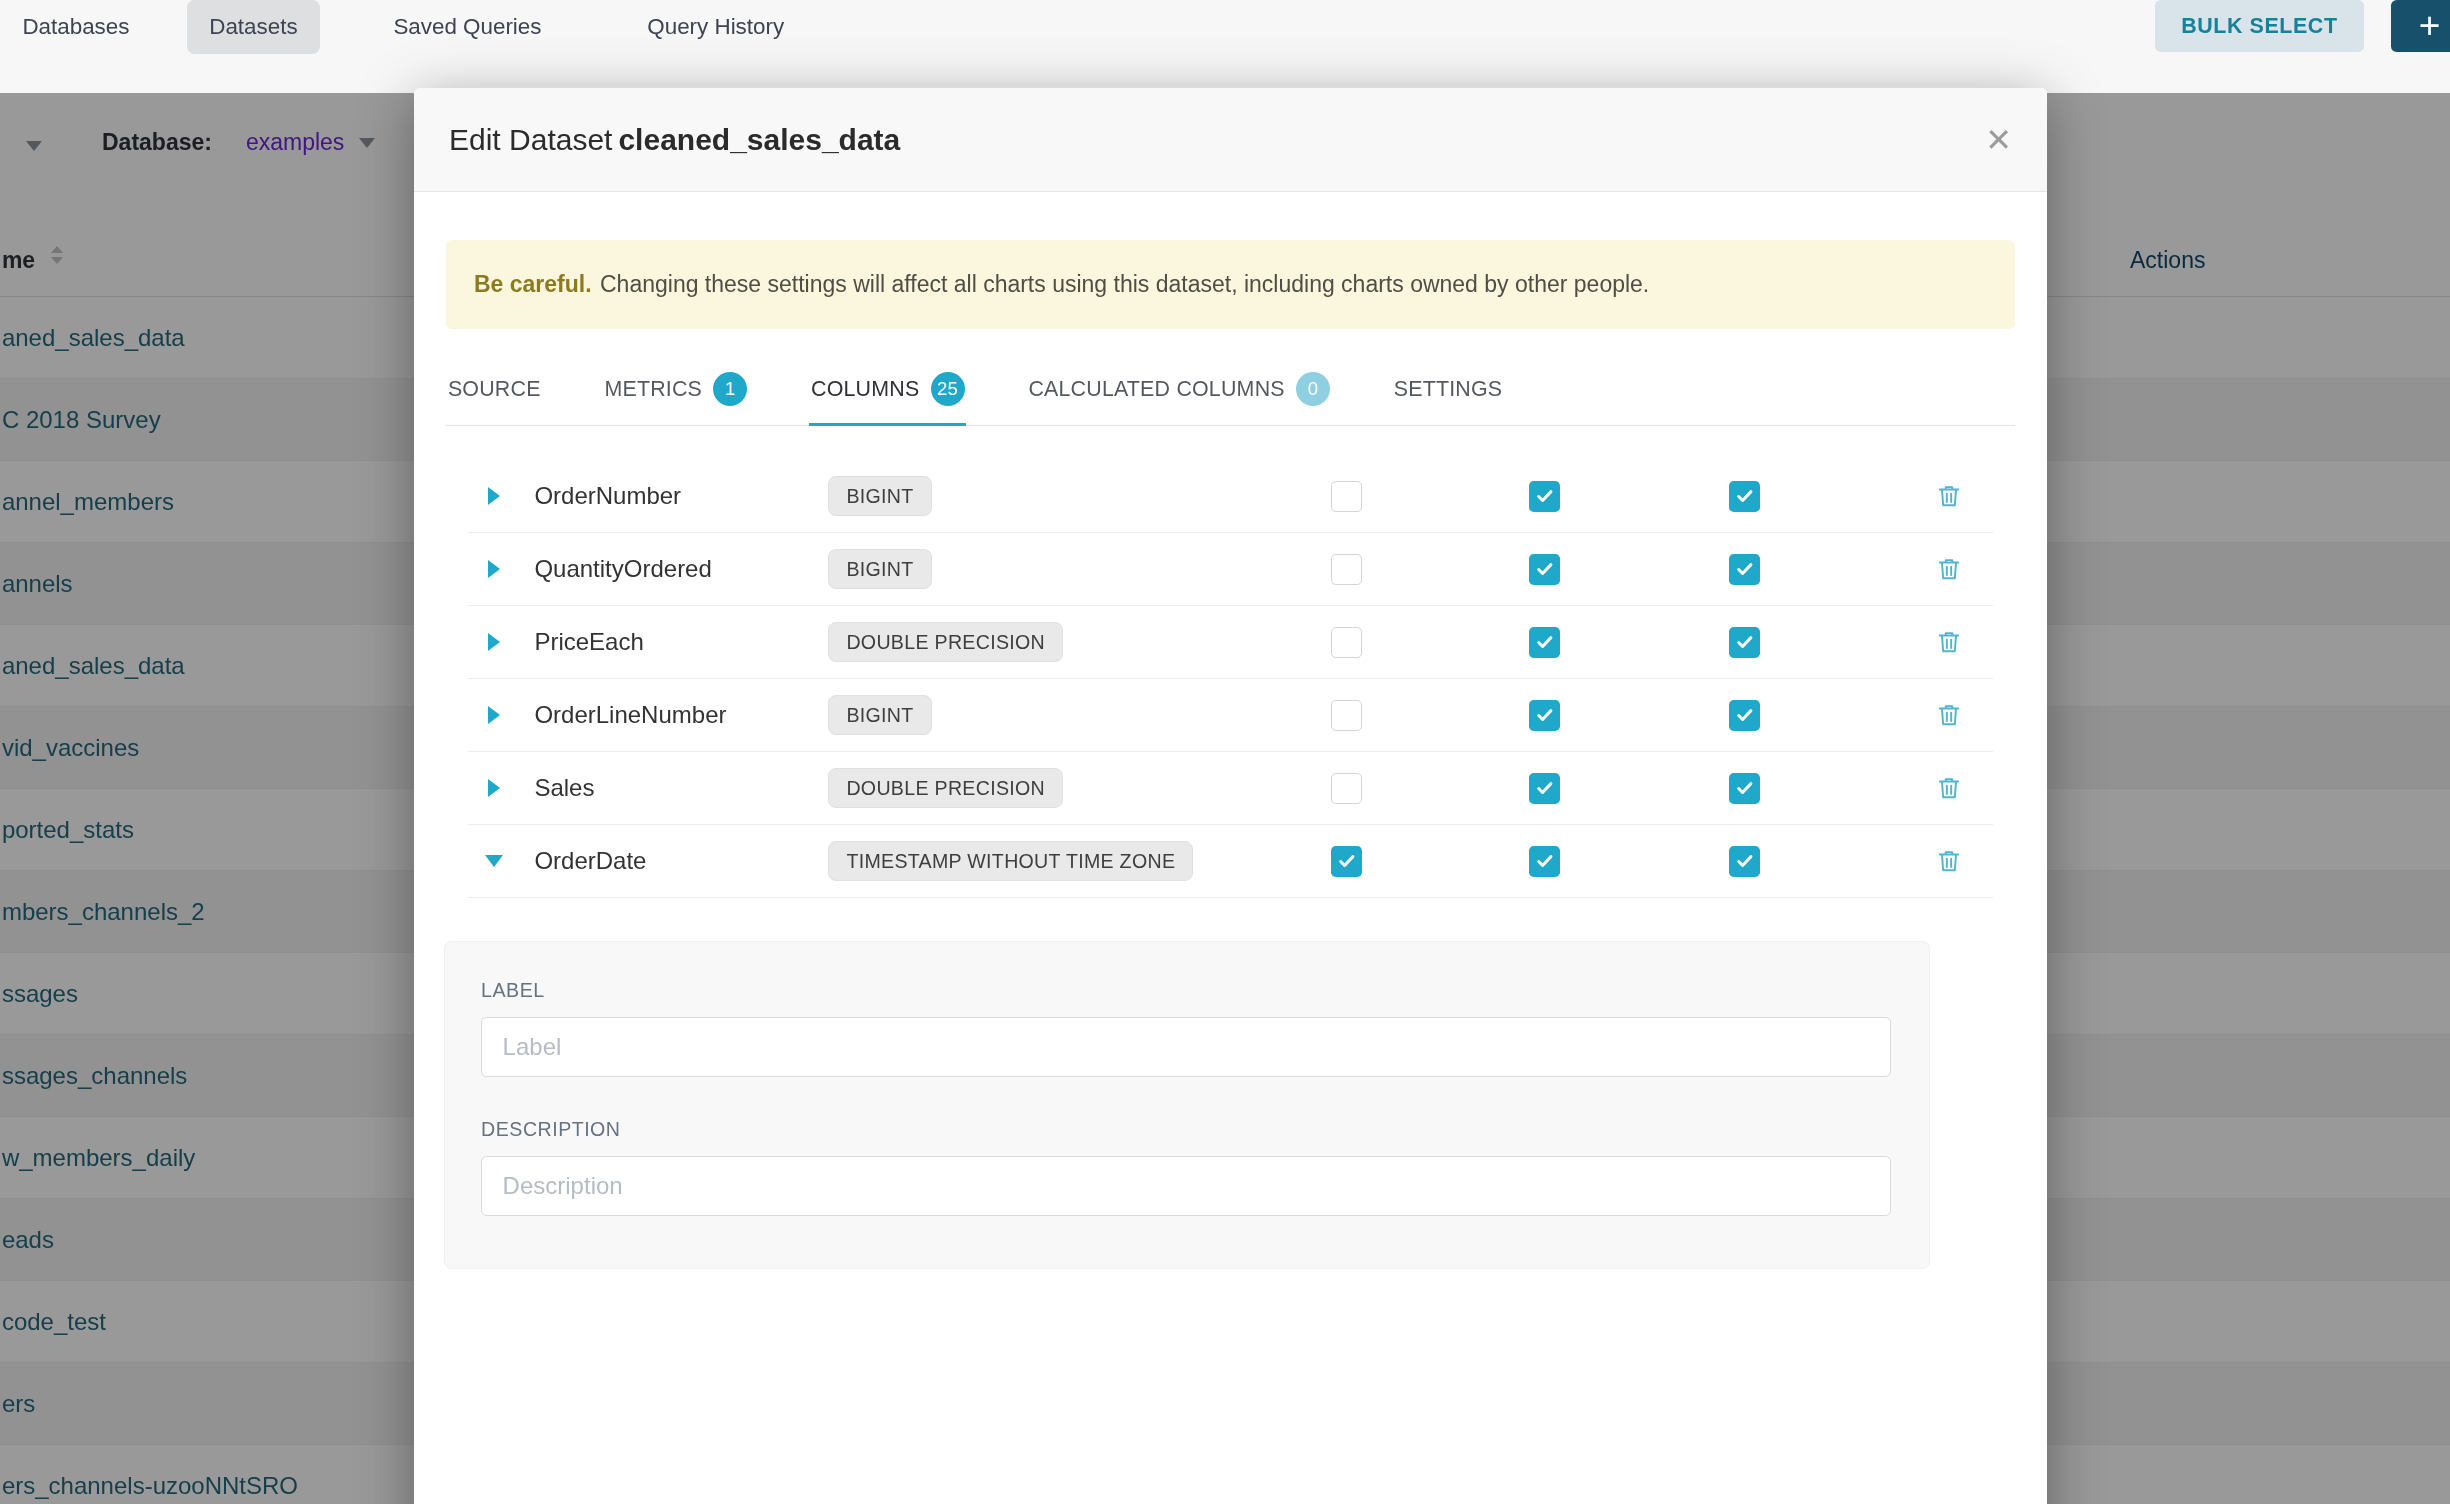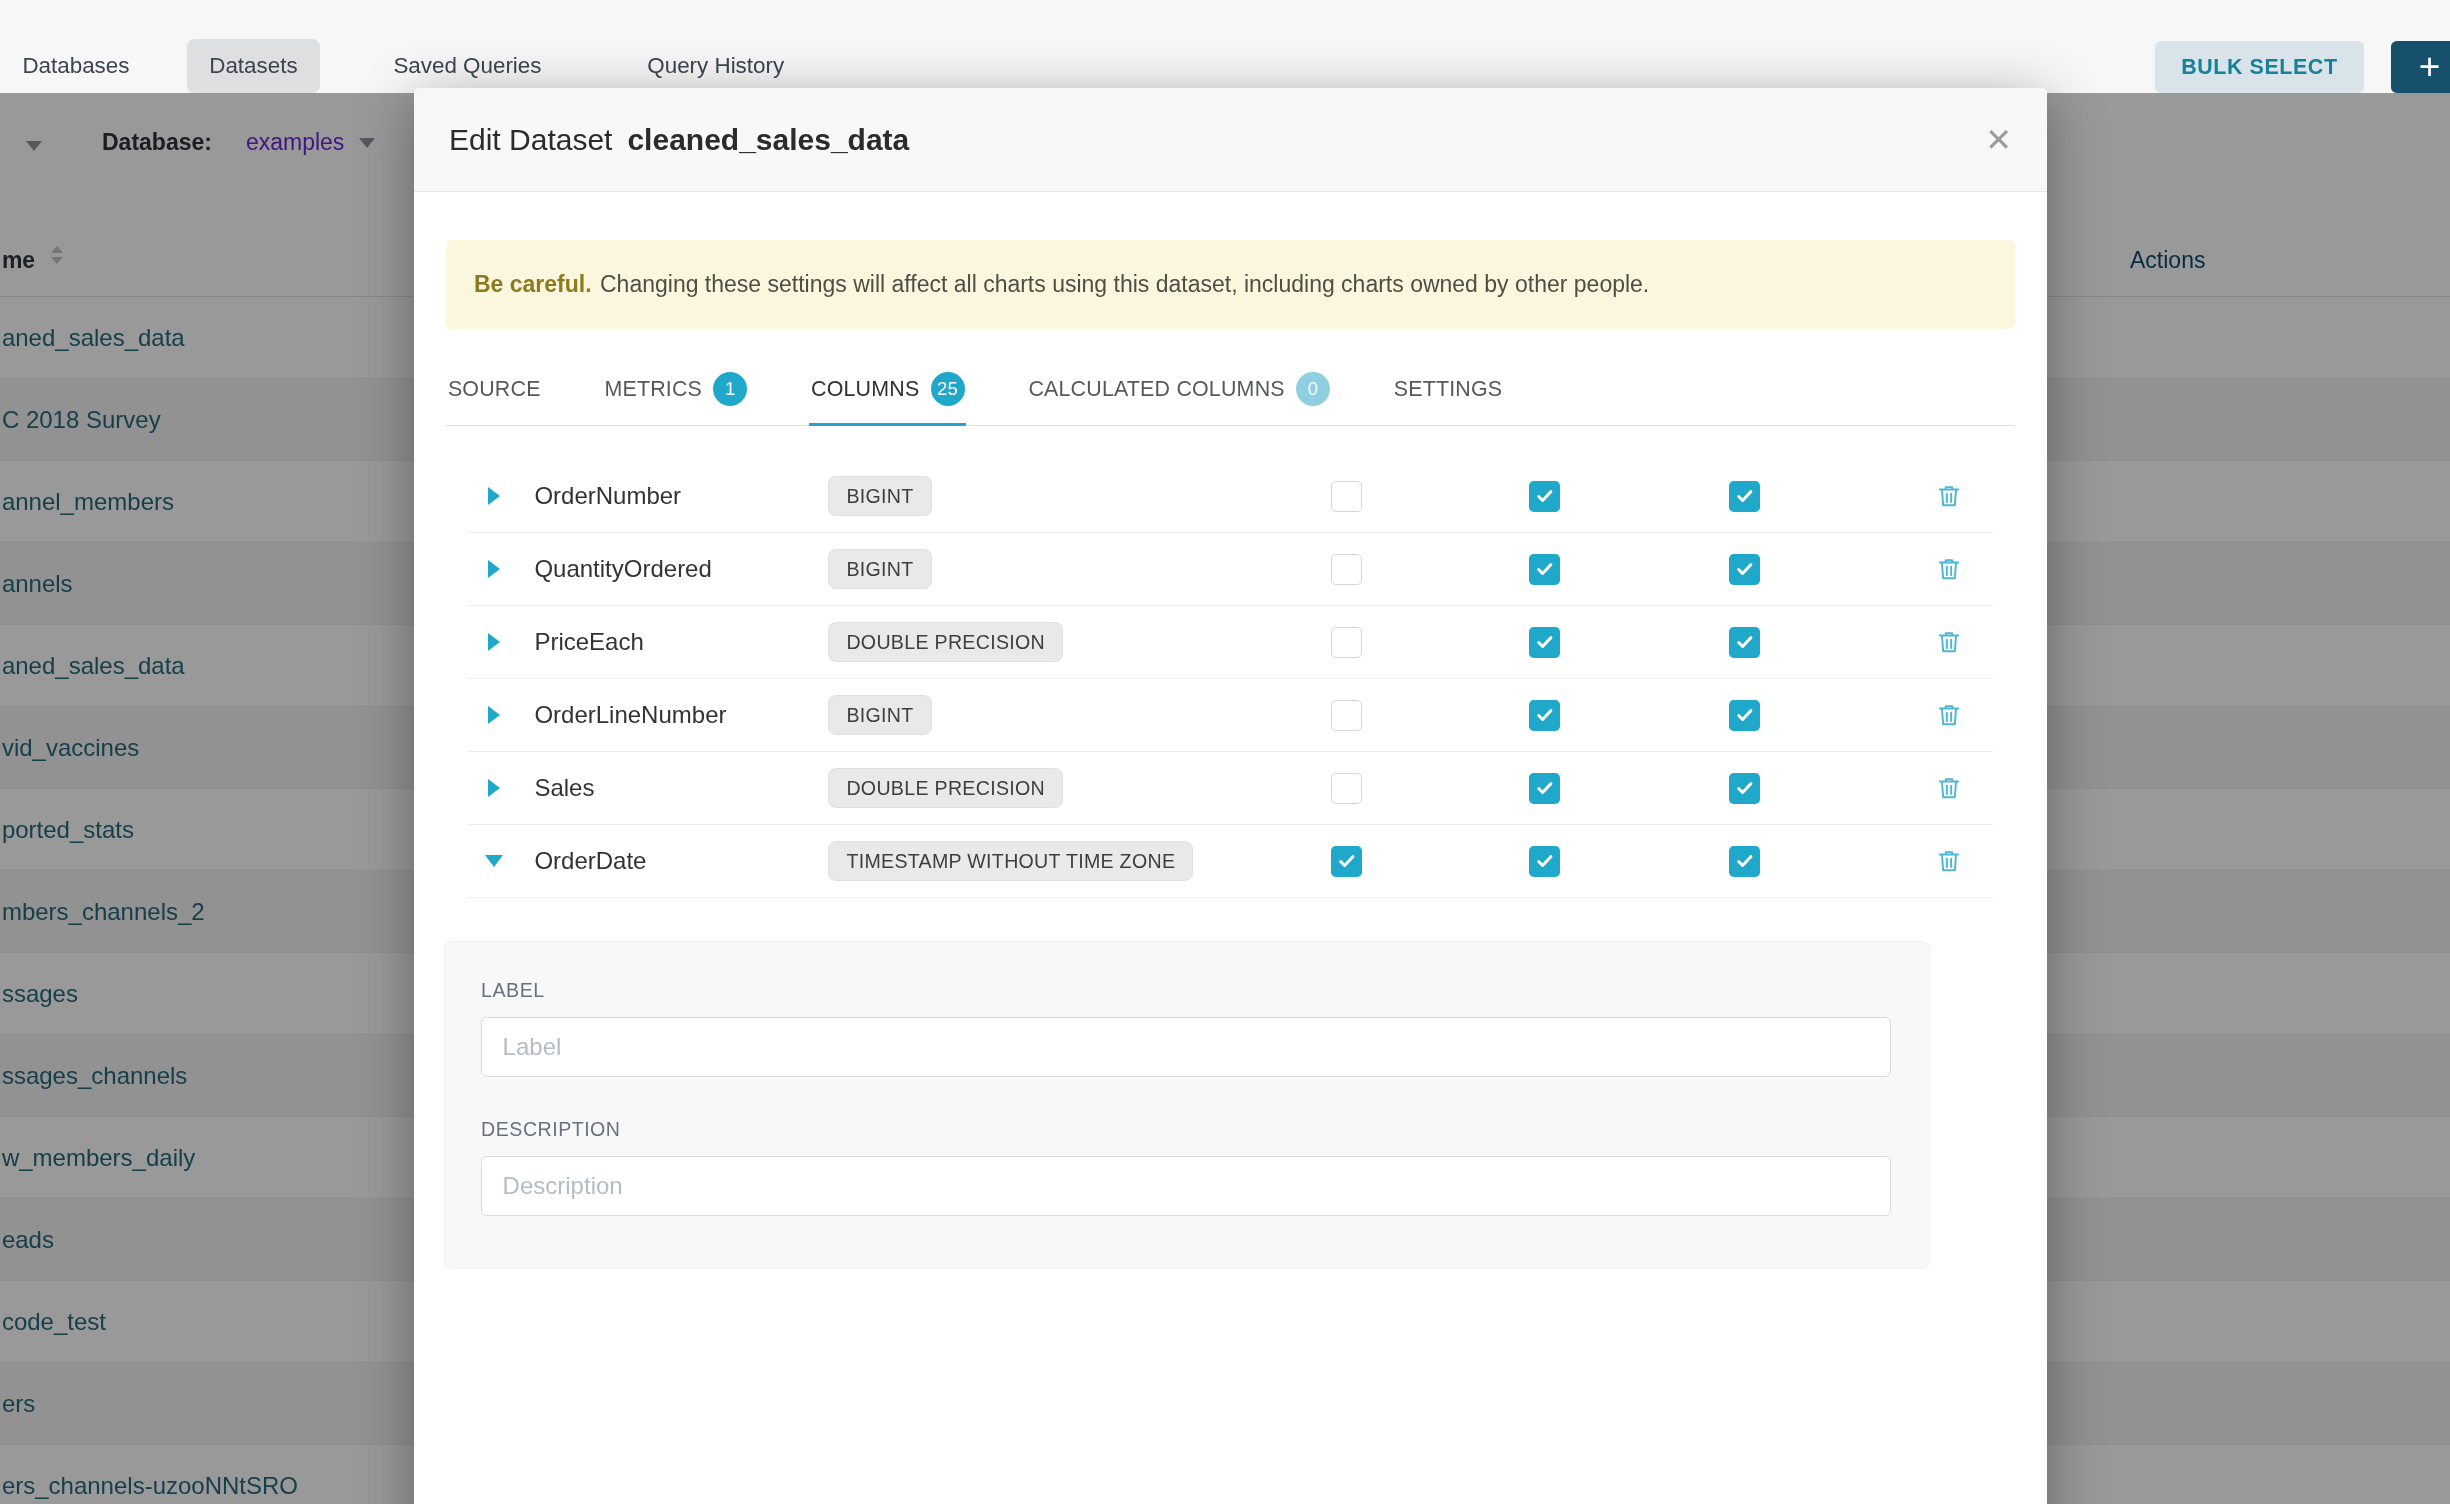--- a/index.html
+++ b/index.html
@@ -1,19 +1,19 @@
 <!DOCTYPE html>
 <html style="font-size:15px"><head>
 <meta charset="utf-8">
 <style>
   *{box-sizing:border-box;margin:0;padding:0}
   html,body{width:2450px;height:1505px;overflow:hidden;background:#fff;font-family:"Liberation Sans",sans-serif}
 
   
-  .topnav{position:absolute;top:0;left:0;width:100%;height:93px;background:#F7F7F8;display:flex;align-items:flex-end;z-index:1}
+  .topnav{position:absolute;top:0;left:0;width:100%;height:93px;background:#F7F7F8;display:flex;align-items:flex-start;z-index:1}
   .nav-item{font-size:22.4px;color:#3D4350;padding:14px 22.4px;border-radius:7.5px;cursor:pointer;white-space:nowrap}
   .nav-item.active{background:#DEDFE1}
   .nav-item:nth-child(1){margin-left:0}
   .nav-item:nth-child(2){margin-left:35px}
   .nav-item:nth-child(3){margin-left:51px}
   .nav-item:nth-child(4){margin-left:61px}
   .nav-spacer{flex:1}
   .bulk-btn{height:52px;padding:0 26px;background:#D8E4E9;border:none;border-radius:5.6px;color:#17809B;font-size:21.4px;font-weight:700;letter-spacing:0.6px;margin-right:27px;cursor:pointer;font-family:inherit}
   .plus-btn{width:78px;height:52px;background:#17506B;border:none;border-radius:5.6px;color:#fff;font-size:37px;display:flex;align-items:center;justify-content:center;margin-right:-18.6px;cursor:pointer;flex:none}
 
@@ -36,21 +36,21 @@
   .bg-row.even{background:#F3F3F3}
   .bg-name{font-size:24px;color:#256A7E;cursor:pointer}
 
   
   .overlay{position:absolute;top:93px;left:0;right:0;bottom:0;background:rgba(0,0,0,.40);z-index:2}
 
   
   .modal{position:absolute;left:414px;top:88px;width:1633px;height:1510px;background:#fff;border-radius:5.6px;box-shadow:0 11.2px 56px rgba(0,0,0,.35);z-index:3}
   .modal-header{height:104px;background:#F8F8F8;border-bottom:0.9px solid #E6E6E6;border-radius:5.6px 5.6px 0 0;display:flex;align-items:center;padding:0 35px}
   .modal-title{font-size:30px;color:#2B2B2B}
-  .modal-title .title-prefix{margin-right:15px}
+  .modal-title .title-prefix{margin-right:6px}
   .modal-title .title-name{font-weight:700}
   .modal-close{margin-left:auto;font-size:32px;color:#9C9C9C;cursor:pointer;line-height:1}
   .modal-body{padding:48px 32px 0}
 
   .warning{height:89px;background:#FBF7DF;border-radius:5.6px;display:flex;align-items:center;padding:0 28px;font-size:23px;color:#4E4E44;white-space:nowrap}
   .warning .warn-lead{color:#8D7A1E;font-weight:700;margin-right:8.4px}
 
   .tabs{display:flex;gap:60px;margin-top:28px;border-bottom:0.9px solid #E4E4E4}
   .tab{display:flex;align-items:center;gap:11.2px;font-size:21.4px;color:#55595F;padding:15px 1.9px 17px;border-bottom:3.7px solid transparent;margin-bottom:-0.9px;cursor:pointer;letter-spacing:0.2px;white-space:nowrap}
   .tab.active{border-bottom-color:#1FA8C9;color:#2E3135}

